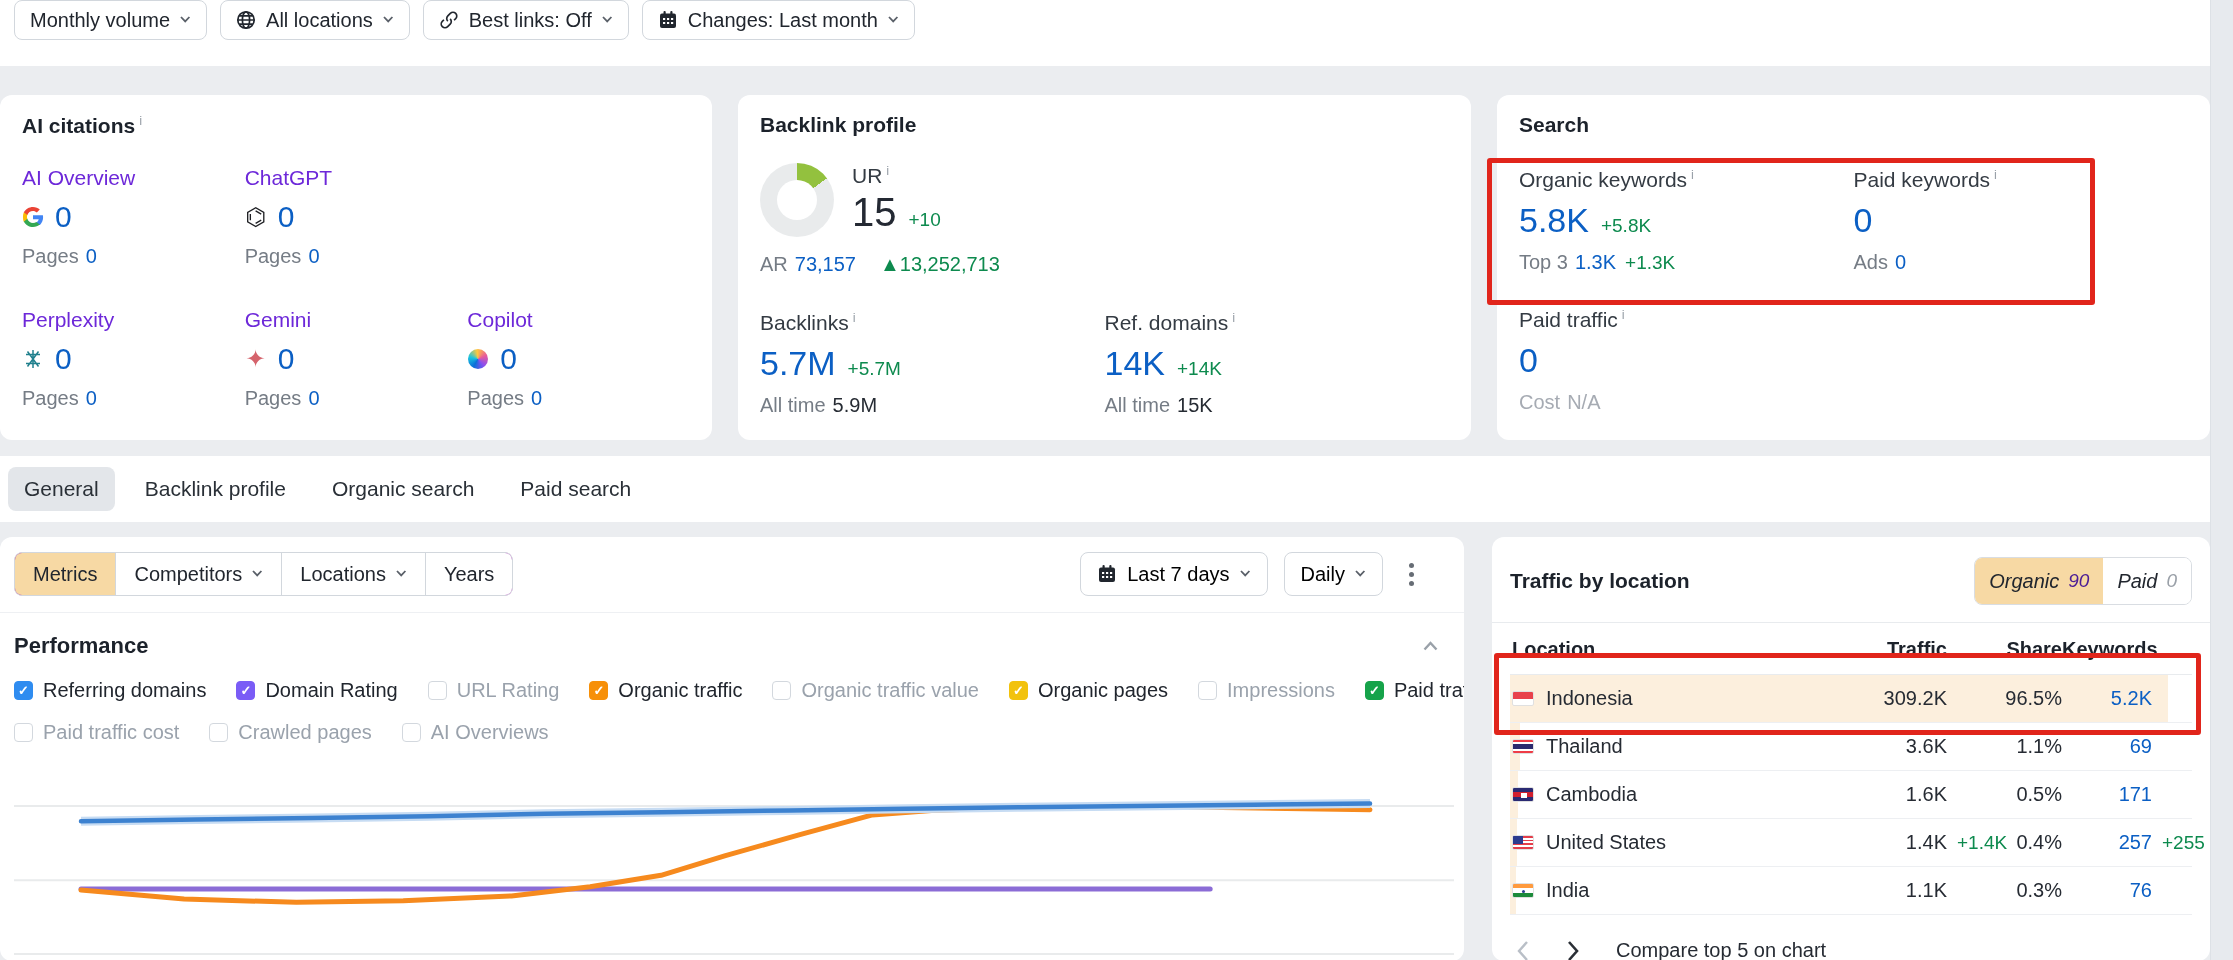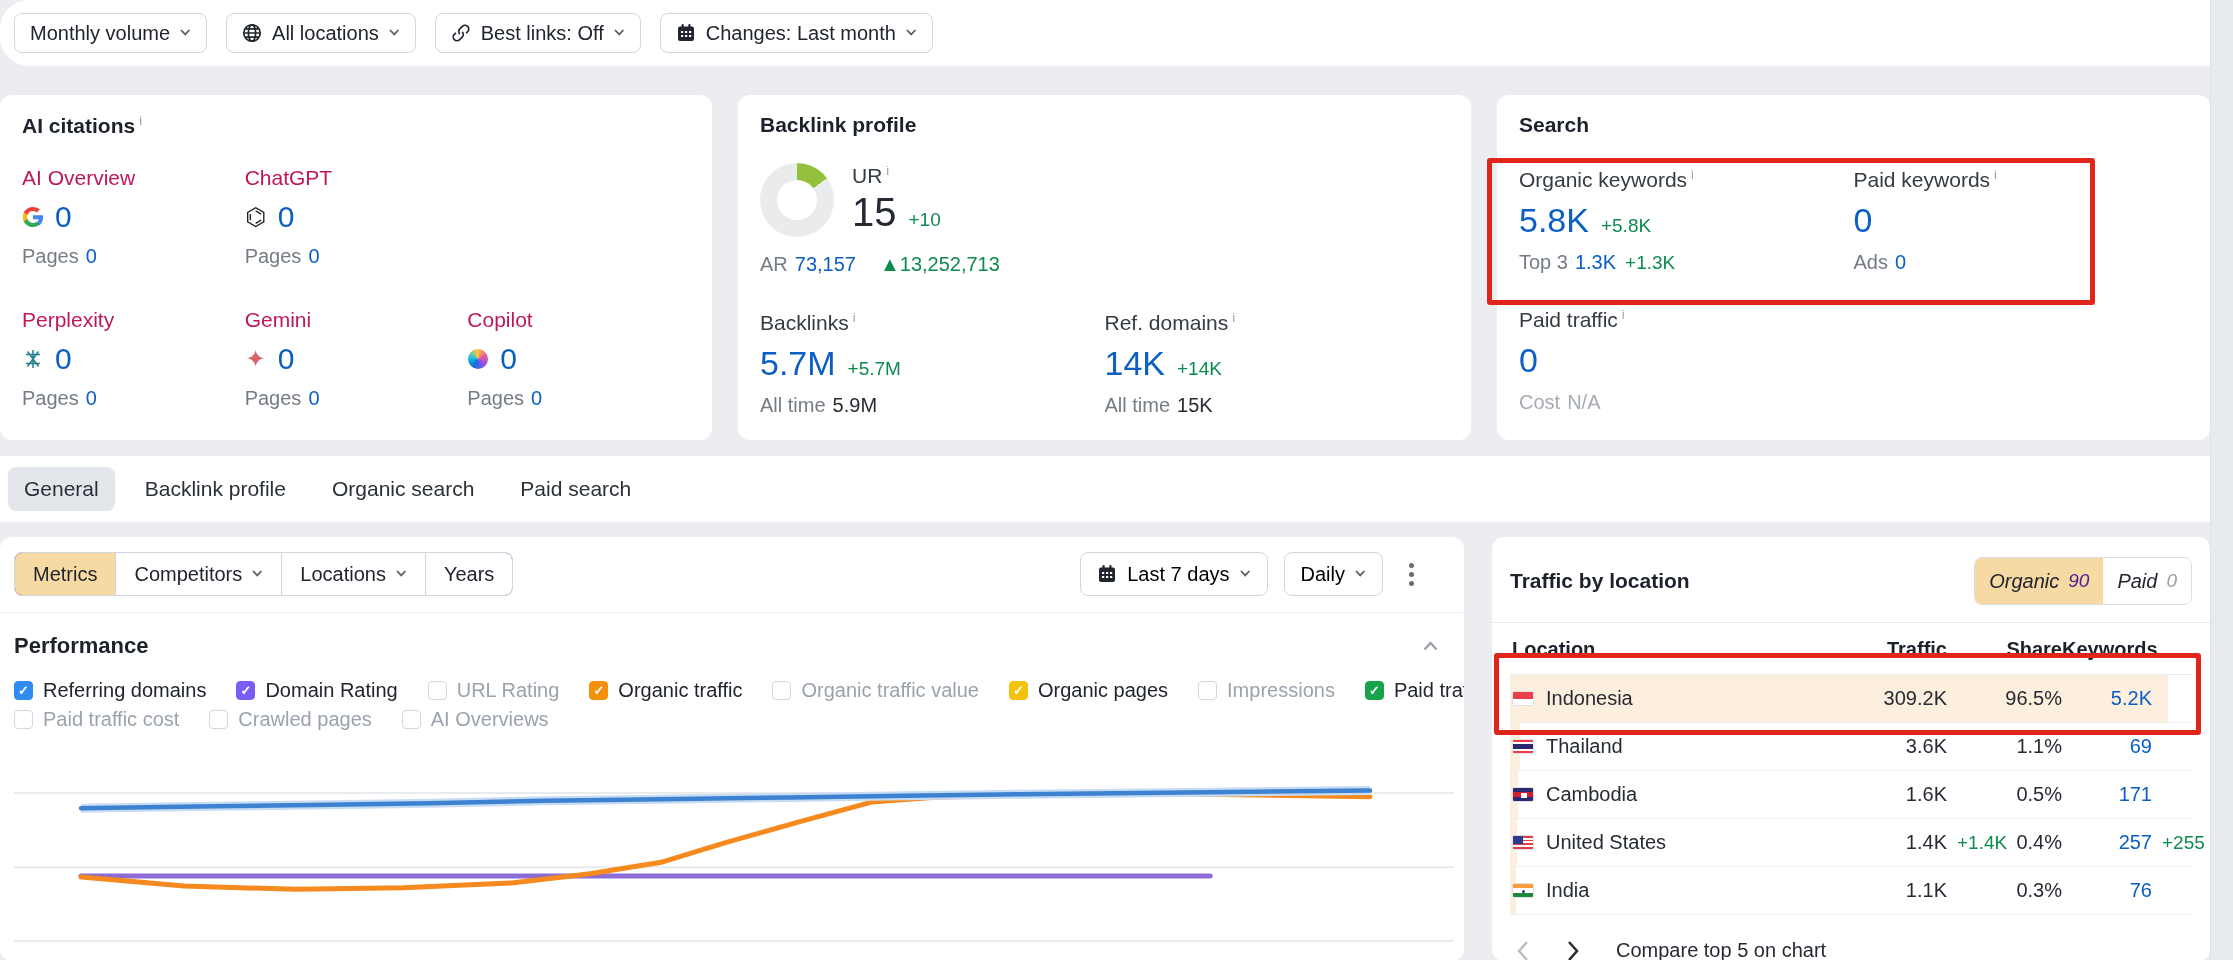--- a/index.html
+++ b/index.html
@@ -1,35 +1,35 @@
 <!DOCTYPE html>
 <html><head>
 <meta charset="utf-8">
 <style>
   * { margin:0; padding:0; box-sizing:border-box; }
   body { font-family:"Liberation Sans", sans-serif; background:#ebedf0; }
   .page { position:relative; width:2233px; height:960px; background:#ebedf0; overflow:hidden; color:#21262e; }
 
   
-  .toolbar { background:#fff; height:66px; display:flex; align-items:center; gap:19px; padding-left:14px;border-radius:29px; }
+  .toolbar { background:#fff; height:66px; display:flex; align-items:flex-start; gap:13px; padding-left:14px; }
   .tbtn { display:inline-flex; align-items:center; gap:10px; height:40px; padding:0 15px; border:1px solid #d2d7dd; border-radius:8px; background:#fff; font-size:20px; color:#21262e; cursor:pointer; }
   .chev { display:inline-block; }
 
   
   .top-panels { display:flex; gap:26px; height:345px; margin:29px 23px 0 0; }
   .panel { background:#fff; border-radius:12px; }
   .p1 { width:712px; padding:18px 22px; }
   .p2 { width:733px; padding:18px 22px; }
   .p3 { flex:1; padding:18px 22px; }
   .ptitle { font-size:21px; font-weight:bold; color:#1c222b; }
   sup.info { color:#9aa1a9; font-size:13px; margin-left:4px; font-weight:normal; cursor:pointer; }
 
   
   .ai-grid { display:grid; grid-template-columns:1fr 1fr 1fr; row-gap:40px; margin-top:28px; }
-  .ai-label { font-size:21px; color:#be185d; }
+  .ai-label { font-size:21px; color:#6d28d9; }
   .ai-val { display:flex; align-items:center; gap:11px; margin-top:10px; }
   .ai-num { font-size:30px; color:#0b5fc4; cursor:pointer; }
   .sub { margin-top:11px; font-size:20px; color:#757c85; }
   .sub .bluelink { margin-left:7px; }
   .bluelink { color:#0b5fc4; text-decoration:none; cursor:pointer; }
   .darkval { color:#262b33; margin-left:7px; }
   .grayval { color:#a6abb3; margin-left:7px; }
   .icon20 { width:22px; height:22px; display:inline-flex; align-items:center; justify-content:center; }
   .openai-glyph { font-size:24px; color:#1c1d21; line-height:1; }
   .gemini-glyph { font-size:24px; color:#d5636c; line-height:1; }
@@ -69,21 +69,21 @@
   .seg { display:flex; align-items:center; gap:10px; padding:0 18px; font-size:20px; border-left:1px solid #d2d7dd; cursor:pointer; background:#fff; }
   .seg:first-child { border-left:none; }
   .seg.active { background:#f7d9a4; }
   .right-controls { display:flex; gap:16px; align-items:center; }
   .ctl-btn { display:inline-flex; align-items:center; gap:10px; height:44px; padding:0 16px; border:1px solid #d2d7dd; border-radius:8px; background:#fff; font-size:20px; cursor:pointer; }
   .kebab { display:flex; flex-direction:column; gap:4px; padding:8px 10px; cursor:pointer; }
   .kebab i { width:5px; height:5px; border-radius:50%; background:#676d75; }
 
   .perf-head { display:flex; justify-content:space-between; align-items:center; padding:20px 26px 0 14px; }
   .perf-title { font-size:22px; font-weight:bold; color:#1c222b; }
-  .metrics-rows { padding:20px 14px 0; display:flex; flex-direction:column; gap:6px; }
+  .metrics-rows { padding:20px 14px 0; display:flex; flex-direction:column; gap:19px; }
   .mrow { display:flex; gap:30px; flex-wrap:nowrap; }
   .metric { display:flex; align-items:center; gap:10px; font-size:20px; cursor:pointer; white-space:nowrap; }
   .cb { width:19px; height:19px; border-radius:4px; border:1px solid #d3d8de; display:inline-flex; align-items:center; justify-content:center; flex:0 0 auto; }
   .cb::after { content:"✓"; font-size:13px; font-weight:bold; }
   .chart-wrap { margin:26px 0 0 6px; }
 
   
   .tl-head { display:flex; justify-content:space-between; align-items:center; padding-top:4px; }
   .toggle { display:flex; border:1px solid #d9dde2; border-radius:8px; overflow:hidden; height:48px;font-style:italic; }
   .tseg { display:flex; align-items:center; gap:9px; padding:0 14px; font-size:20px; cursor:pointer; background:#fff; }

